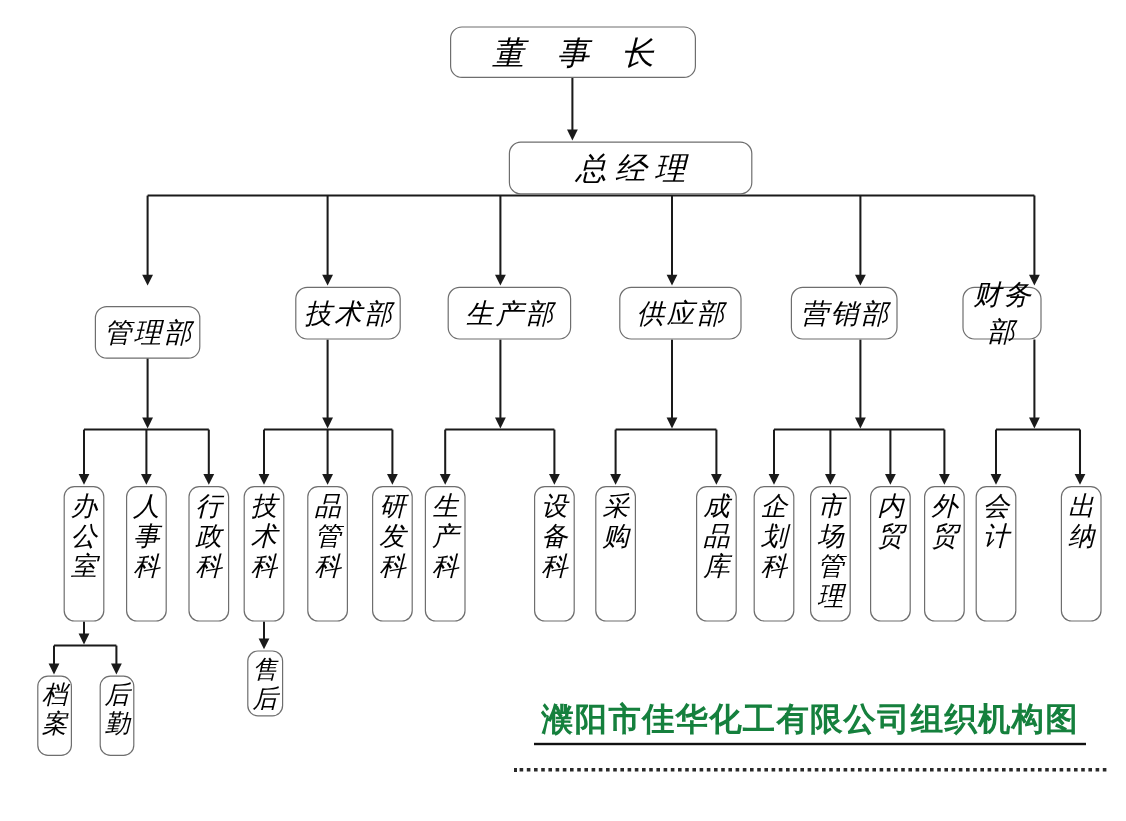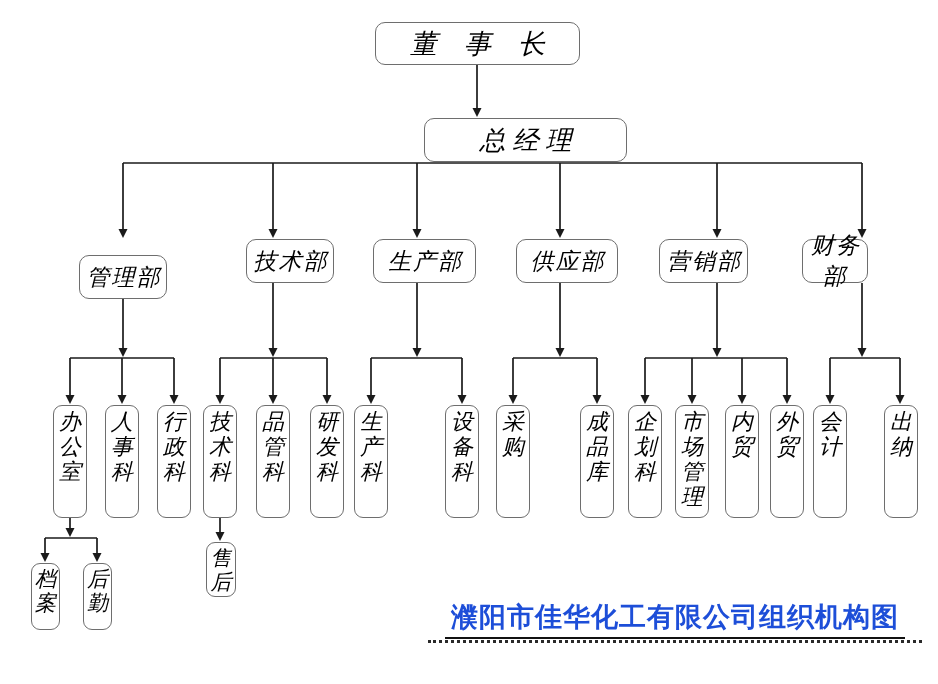--- a/index.html
+++ b/index.html
@@ -50,27 +50,27 @@
   }
   .node span { white-space: pre-line; display: block; }
   .lv1 { font-size: 27px; }
   .lv2 { font-size: 26px; letter-spacing: 7px; text-indent: 7px; }
   .lv3 { font-size: 23px; letter-spacing: 2px; text-indent: 2px; }
   .lv4 { font-size: 22px; }
   .lv5 { font-size: 21px; }
   #title-block {
     position: absolute;
     left: 428px;
-    top: 599px;
+    top: 581px;
     width: 494px;
     text-align: center;
     font-weight: bold;
     font-size: 27px;
     letter-spacing: 1px;
-    color: #1d4ed8;
+    color: #15803d;
   }
   #title-block .underlined {
     display: inline-block;
     border-bottom: 2px solid #111111;
     padding: 0 6px 2px 6px;
   }
   #title-dots {
     position: absolute;
     left: 428px;
     top: 640px;

